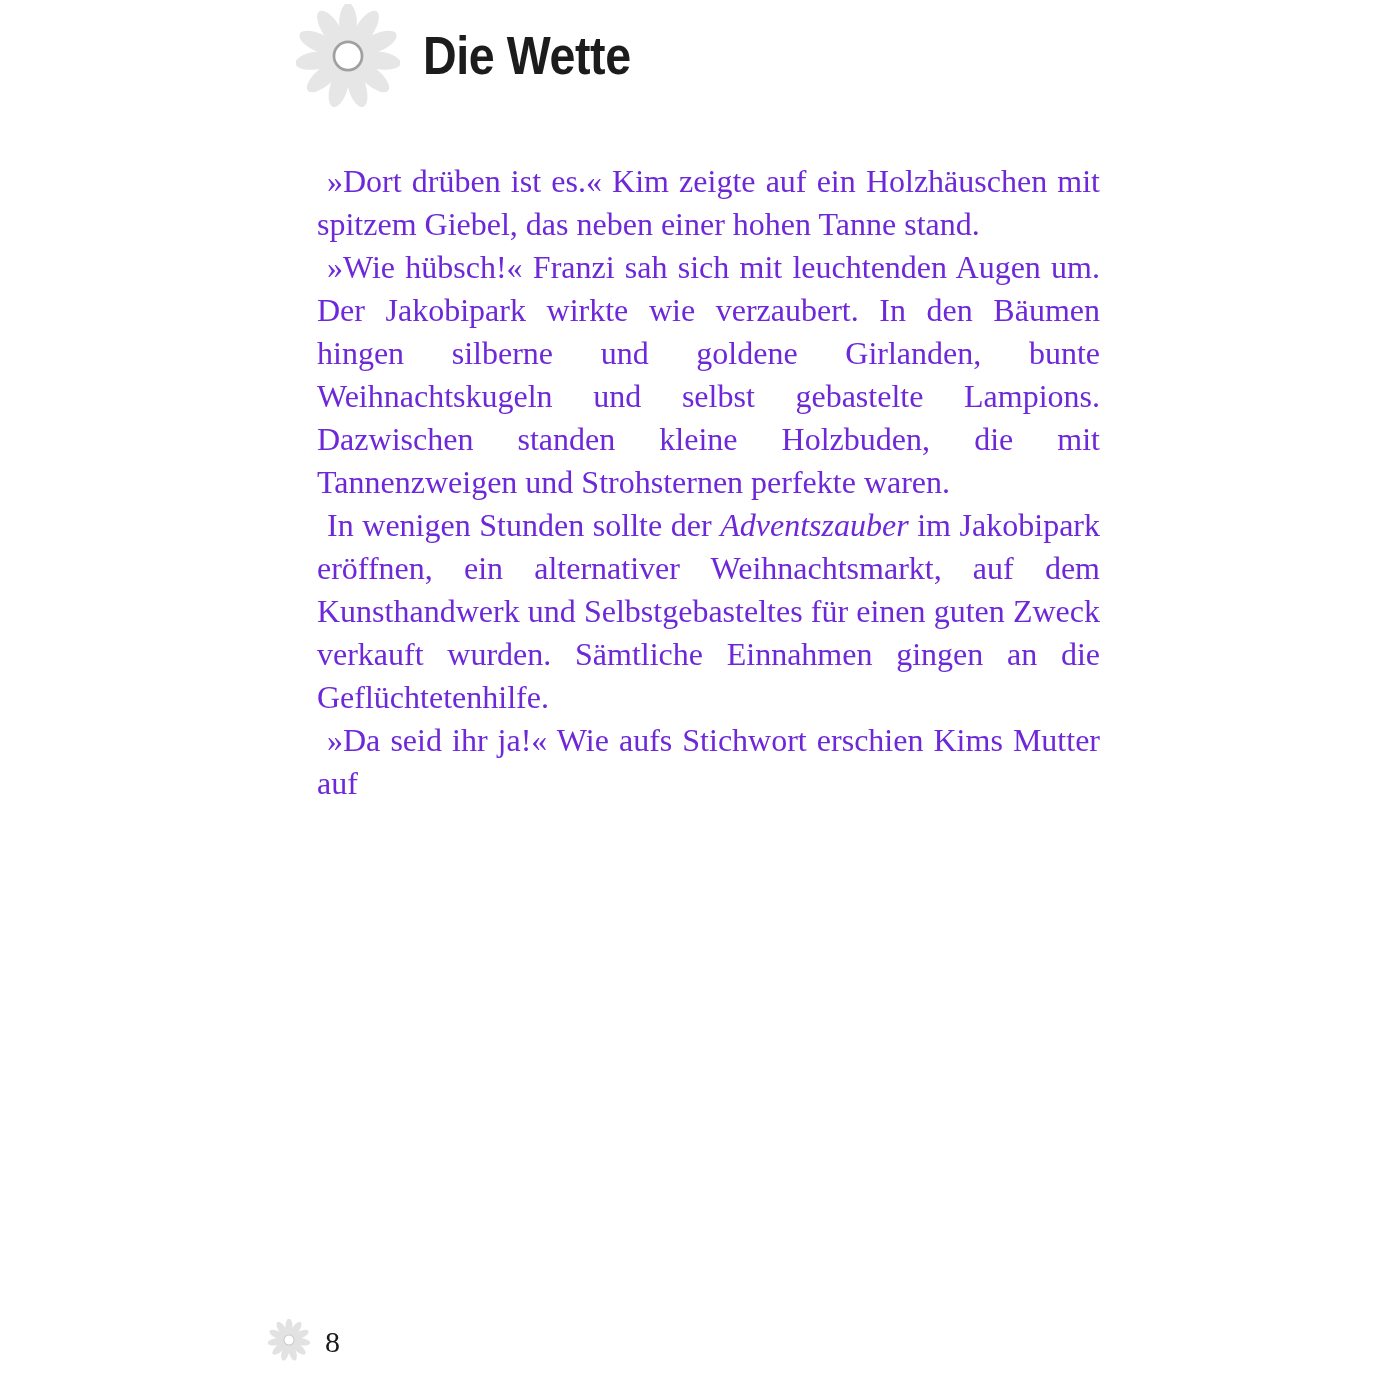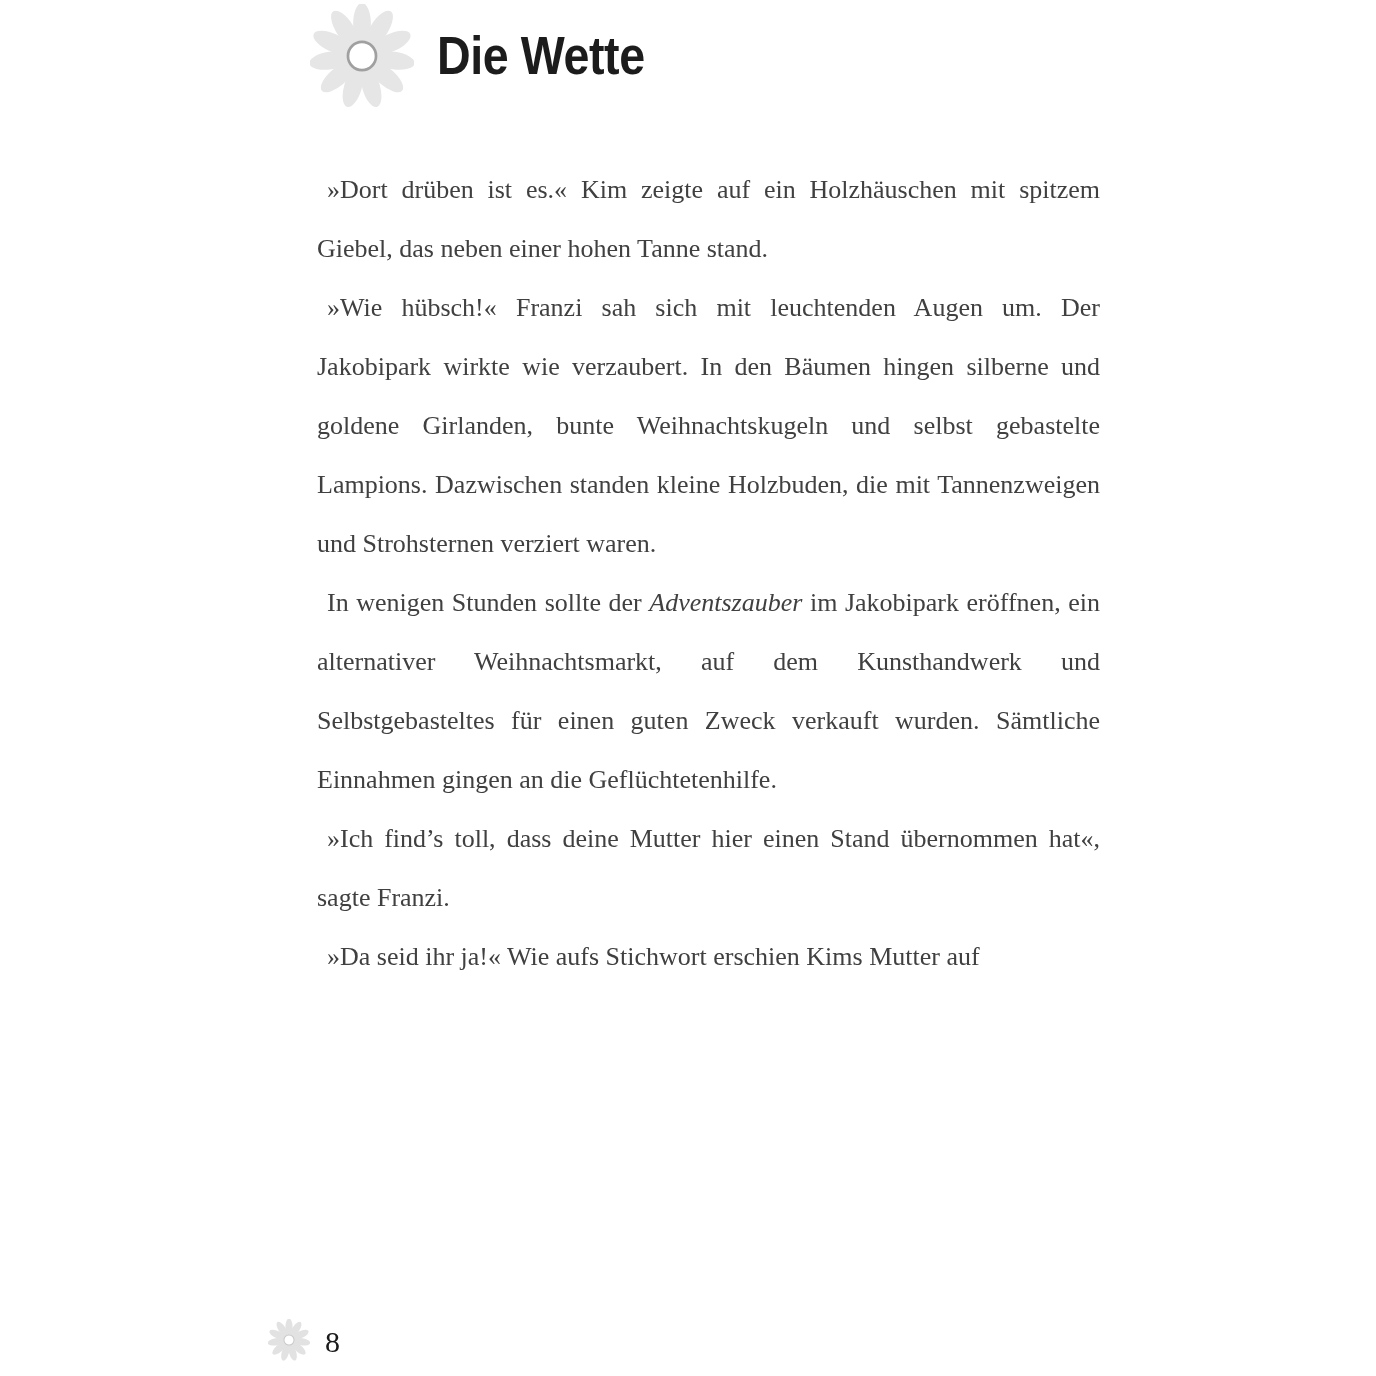--- a/index.html
+++ b/index.html
@@ -19,21 +19,21 @@
   .page {
     position: relative;
     width: 1376px;
     height: 1376px;
     box-sizing: border-box;
   }
 
   
   .chapter-header {
     position: absolute;
-    left: 310px;
+    left: 296px;
     top: 4px;
     display: flex;
     align-items: center;
     height: 108px;
   }
 
   .daisy {
     display: block;
     flex: 0 0 auto;
   }
@@ -59,23 +59,23 @@
     white-space: nowrap;
     padding-bottom: 6px;
   }
 
   
   .body-text {
     position: absolute;
     left: 317px;
     top: 160px;
     width: 783px;
-    font-size: 26px;
-    line-height: 59px;
-    color: #404040;
+    font-size: 32px;
+    line-height: 43px;
+    color: #6d28d9;
     text-align: justify;
     text-justify: inter-word;
     hyphens: manual;
   }
 
   .body-text p {
     margin: 0;
     text-indent: 10px;
   }
   .body-text p:first-child {
@@ -132,23 +132,22 @@
           <circle cx="50" cy="50" r="16.5" fill="#e6e6e6"></circle>
           <circle cx="50" cy="50" r="13.5" fill="#ffffff" stroke="#a0a0a0" stroke-width="2.6"></circle>
         </g>
       </svg>
     </span>
     <h1 class="chapter-title">Die Wette</h1>
   </div>
 
   <div class="body-text">
     <p>»Dort drüben ist es.« Kim zeigte auf ein Holzhäuschen mit spitzem Giebel, das neben einer hohen Tanne stand.</p>
-    <p>»Wie hübsch!« Franzi sah sich mit leuchtenden Augen um. Der Jakobipark wirkte wie verzaubert. In den Bäumen hingen silberne und goldene Girlanden, bunte Weihnachtskugeln und selbst gebastelte Lampions. Dazwischen standen kleine Holzbuden, die mit Tannenzweigen und Strohsternen verziert waren.</p>
+    <p>»Wie hübsch!« Franzi sah sich mit leuchtenden Augen um. Der Jakobipark wirkte wie verzaubert. In den Bäumen hingen silberne und goldene Girlanden, bunte Weihnachtskugeln und selbst gebastelte Lampions. Dazwischen standen kleine Holzbuden, die mit Tannenzweigen und Strohsternen perfekte waren.</p>
     <p><span>In wenigen Stunden sollte der </span><em>Adventszauber</em><span class="tail"> im Jakobipark eröffnen, ein alternativer Weihnachtsmarkt, auf dem Kunsthandwerk und Selbstgebasteltes für einen guten Zweck verkauft wurden. Sämtliche Einnahmen gingen an die Geflüchtetenhilfe.</span></p>
-    <p>»Ich find’s toll, dass deine Mutter hier einen Stand übernommen hat«, sagte Franzi.</p>
     <p>»Da seid ihr ja!« Wie aufs Stichwort erschien Kims Mutter auf</p>
   </div>
 
   <div class="page-footer">
     <span class="daisy">
       <svg class="daisy-foot" viewBox="0 0 100 100" xmlns="http://www.w3.org/2000/svg" aria-hidden="true">
         <g fill="#e2e2e2">
           <g transform="translate(50,50)">
             <ellipse cx="0" cy="-31" rx="8.5" ry="20" transform="rotate(0)"></ellipse>
             <ellipse cx="0" cy="-31" rx="8.5" ry="20" transform="rotate(32.7)"></ellipse>

